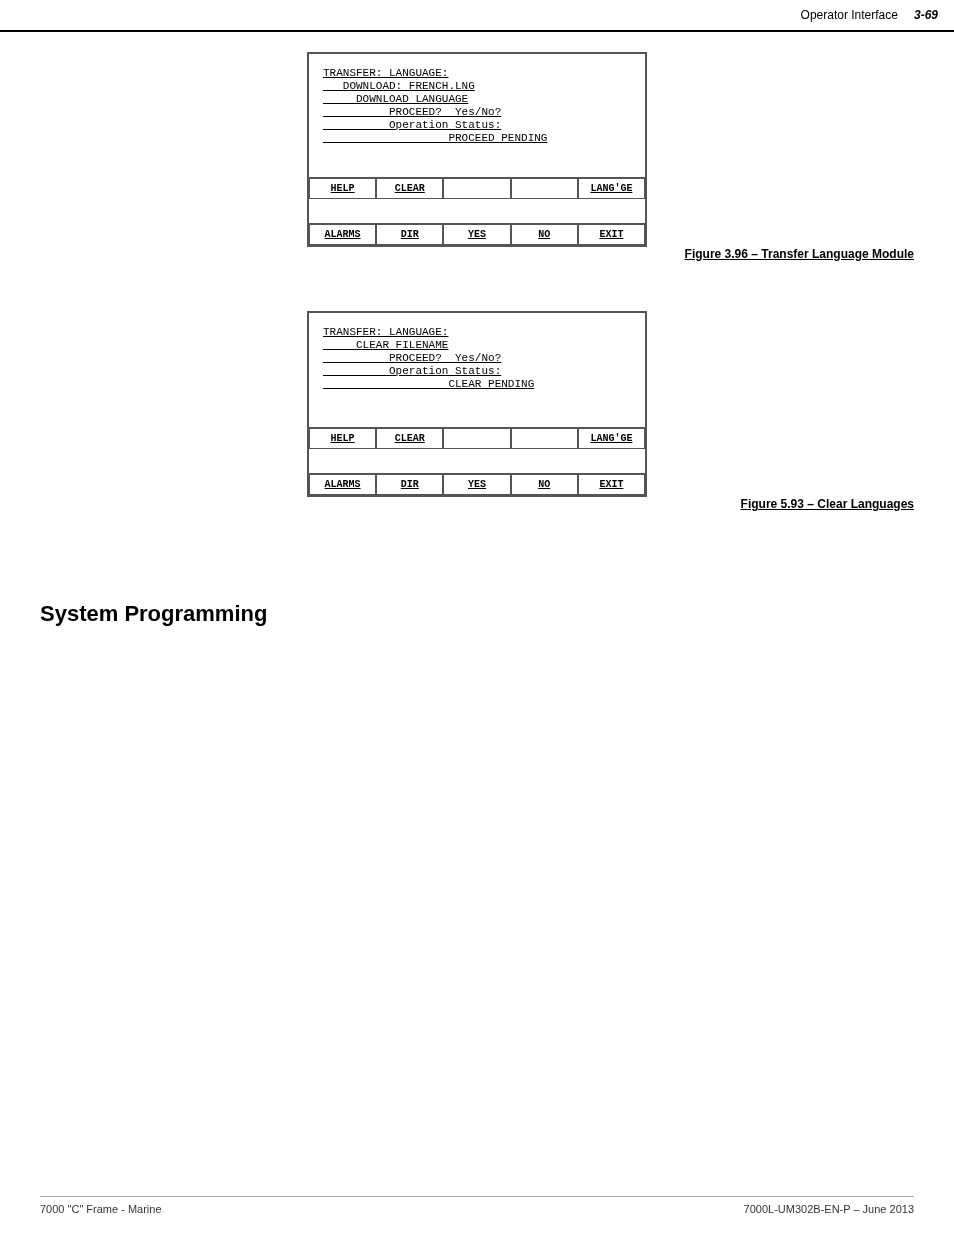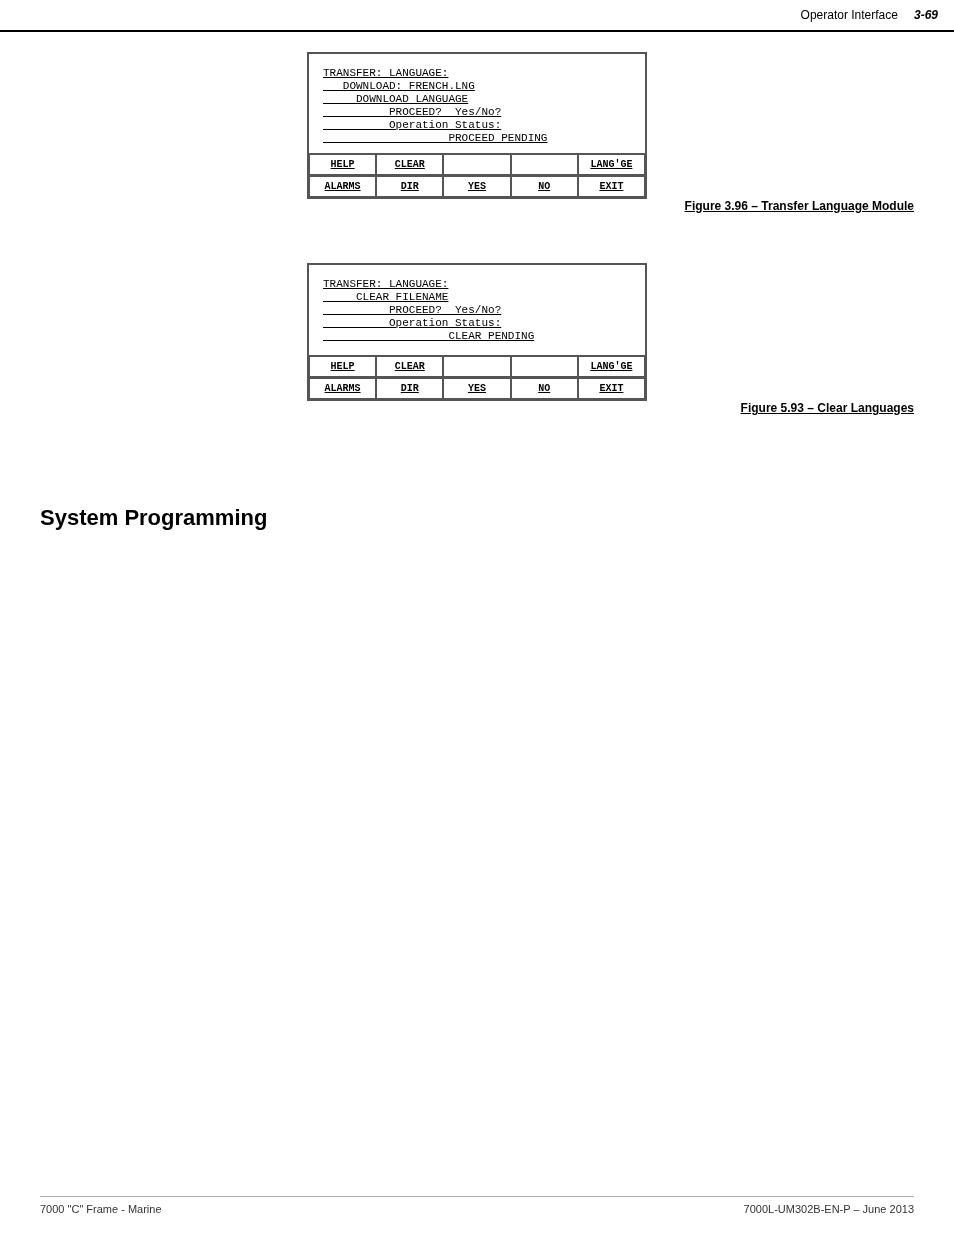--- a/index.html
+++ b/index.html
@@ -52,20 +52,21 @@
       min-height: 90px;
     }
     .terminal-content p {
       margin: 1px 0;
       white-space: pre;
     }
     .terminal-buttons {
       display: grid;
       grid-template-columns: repeat(5, 1fr);
       border-top: 1px solid #555;
+      margin-top: 24px;
     }
     .terminal-buttons.row {
       display: grid;
       grid-template-columns: repeat(5, 1fr);
     }
     .terminal-btn {
       border: 1px solid #555;
       text-align: center;
       padding: 4px 2px;
       font-family: 'Courier New', Courier, monospace;

